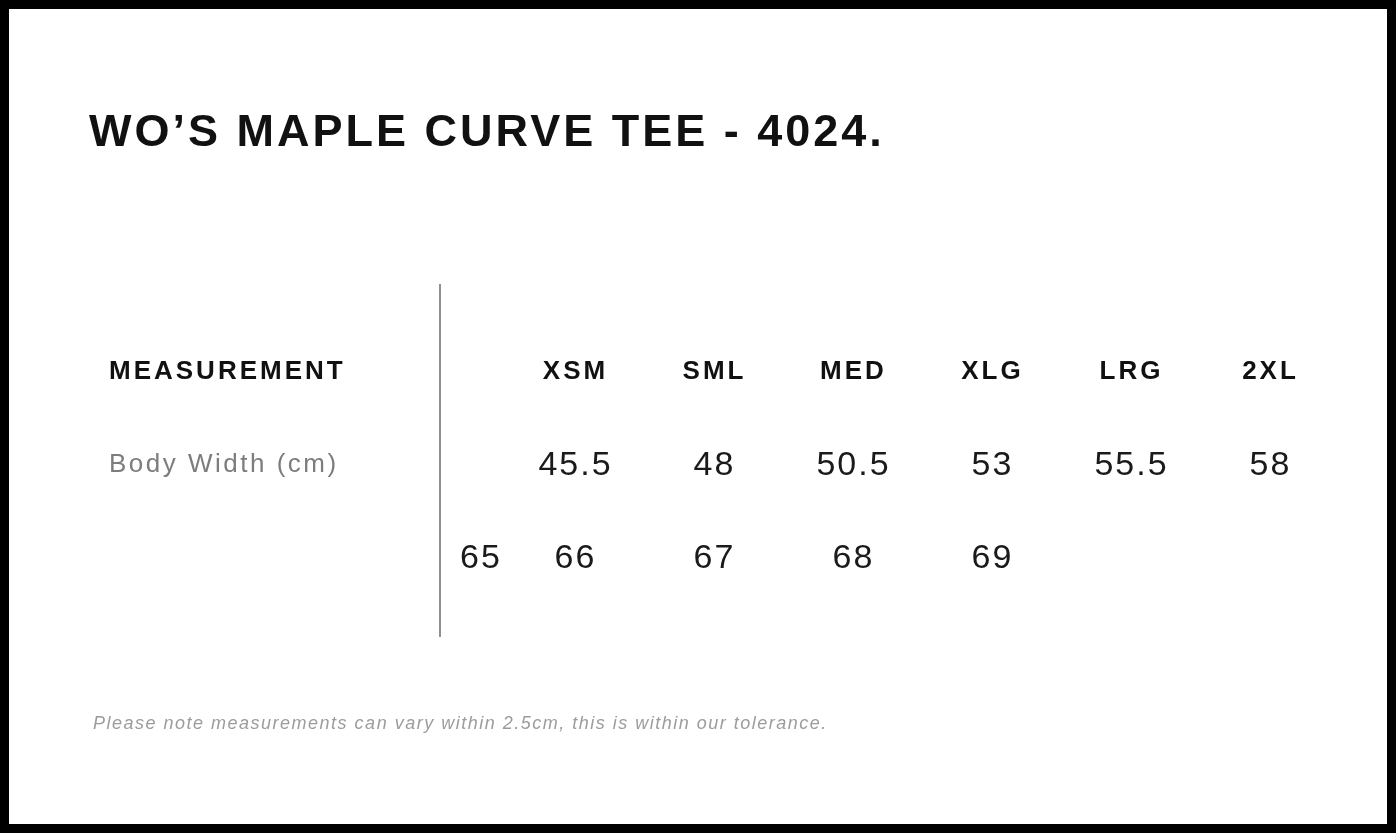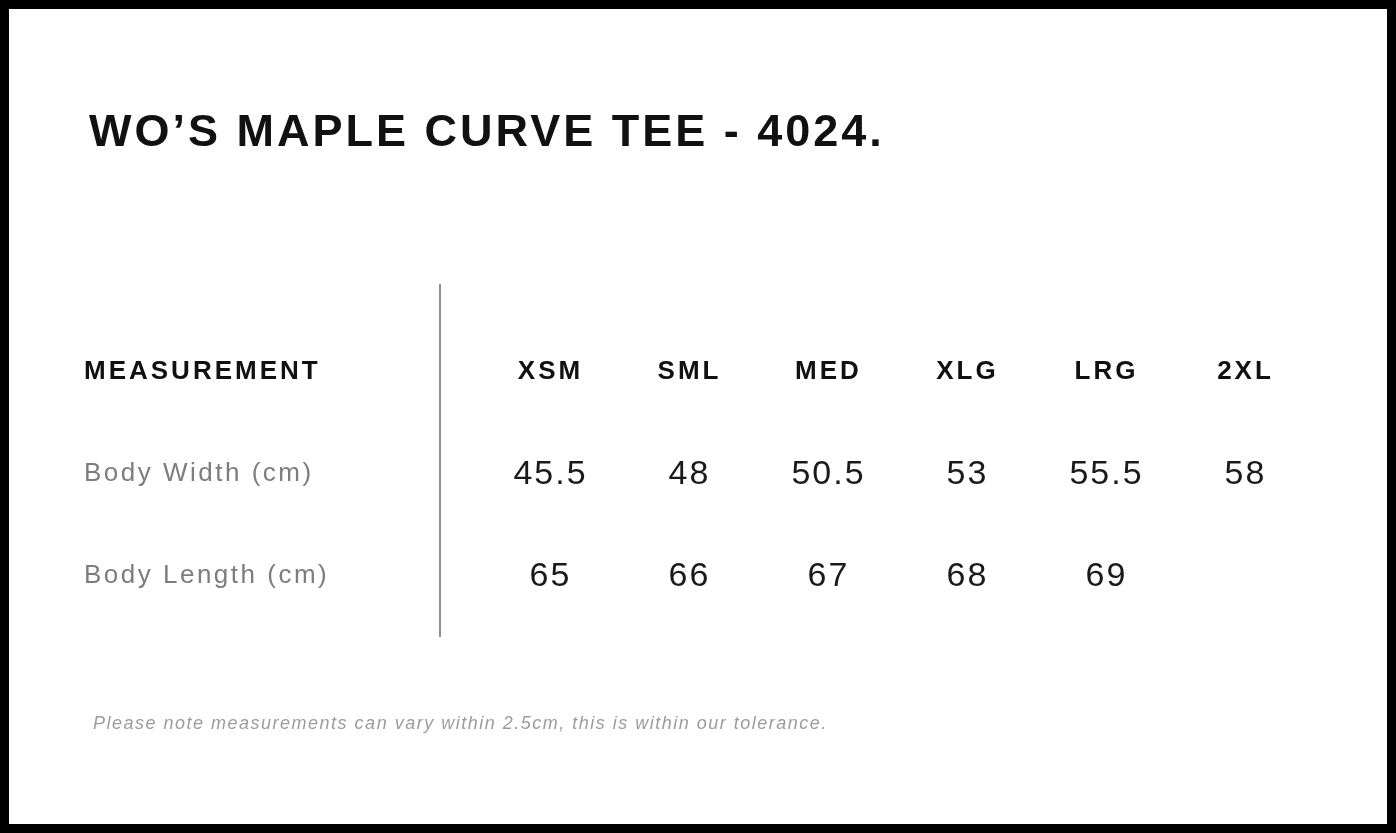--- a/index.html
+++ b/index.html
@@ -27,26 +27,26 @@
   .divider {
     position: absolute;
     left: 430px;
     top: 275px;
     width: 2px;
     height: 353px;
     background: #909090;
   }
   .grid {
     position: absolute;
-    left: 75px;
+    left: 100px;
     top: 331px;
     display: grid;
     grid-template-columns: 347px 50px repeat(6, 139px);
     grid-auto-rows: 60px;
-    row-gap: 42px;
+    row-gap: 33px;
     width: 1231px;
   }
   .cell {
     display: flex;
     align-items: center;
     justify-content: center;
     font-size: 26px;
     color: #1a1a1a;
     white-space: nowrap;
   }
@@ -101,21 +101,20 @@
 
     <div class="cell label">Body Width (cm)</div>
     <div class="cell"></div>
     <div class="cell value">45.5</div>
     <div class="cell value">48</div>
     <div class="cell value">50.5</div>
     <div class="cell value">53</div>
     <div class="cell value">55.5</div>
     <div class="cell value">58</div>
 
-    <div class="cell label">Body Length (cm)</div>
     <div class="cell"></div>
     <div class="cell value">65</div>
     <div class="cell value">66</div>
     <div class="cell value">67</div>
     <div class="cell value">68</div>
     <div class="cell value">69</div>
 
   </div>
 
   <p class="note">Please note measurements can vary within 2.5cm, this is within our tolerance.</p>

